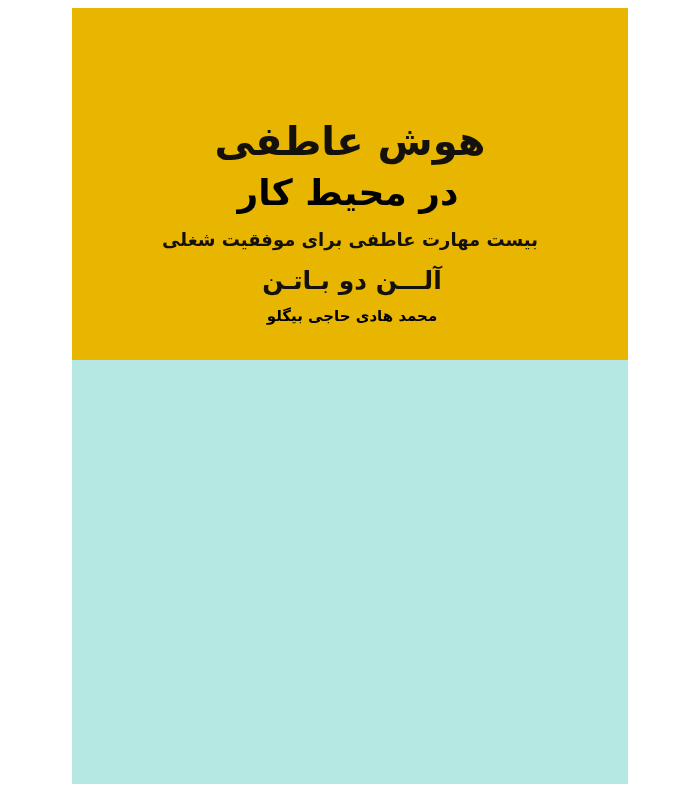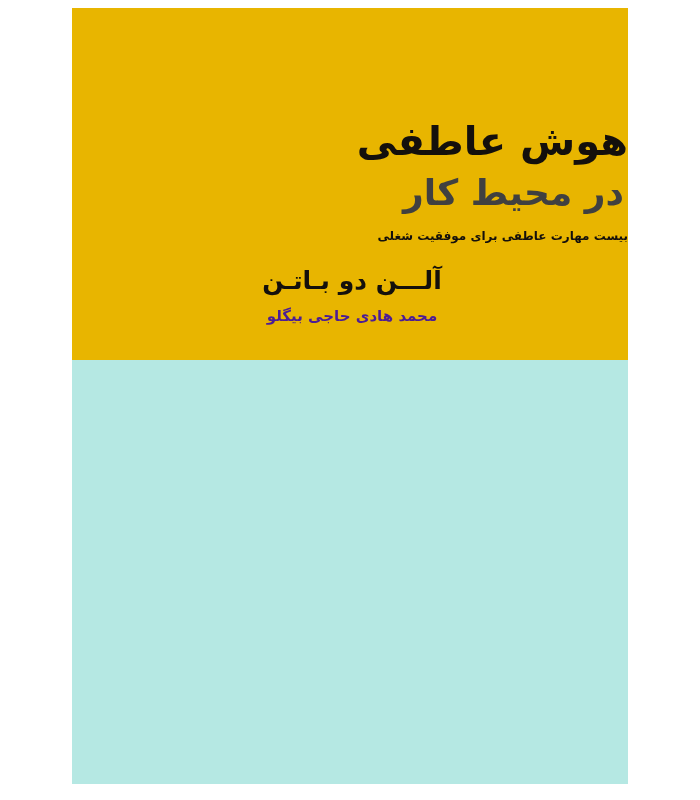--- a/index.html
+++ b/index.html
@@ -51,44 +51,44 @@
     height: 424px;
     background: #b5e8e3;
   }
 
   
   .title-block {
     position: absolute;
     left: 0;
     right: 0;
     top: 108px;
-    text-align: right;
+    text-align: center;
     direction: rtl;
   }
   .title-line-1 {
     font-family: "DejaVu Sans", sans-serif;
     font-size: 40px;
     font-weight: bold;
     color: #14100c;
     letter-spacing: 1px;
     line-height: 1.25;
     margin: 0;
   }
   .title-line-2 {
     font-family: "DejaVu Sans", sans-serif;
     font-size: 36px;
     font-weight: bold;
-    color: #404040;
+    color: #000000;
     letter-spacing: 4px;
     line-height: 1.3;
     margin: 4px 4px 0 0;
   }
   .subtitle {
     font-family: "DejaVu Sans", sans-serif;
-    font-size: 12px;
+    font-size: 18px;
     font-weight: bold;
     color: #14100c;
     margin: 12px 0 0 0;
     letter-spacing: 0.2px;
   }
 
   
   .author-block {
     position: absolute;
     left: 4px;
@@ -102,21 +102,21 @@
     font-size: 25px;
     font-weight: bold;
     color: #14100c;
     letter-spacing: 6px;
     margin: 0;
   }
   .translator-name {
     font-family: "DejaVu Sans", sans-serif;
     font-size: 15px;
     font-weight: bold;
-    color: #4c1d95;
+    color: #000000;
     letter-spacing: 1.5px;
     margin: 12px 0 0 0;
   }
 </style>
 </head>
 <body>
 
 <div id="book-cover">
   <div class="book">
 

